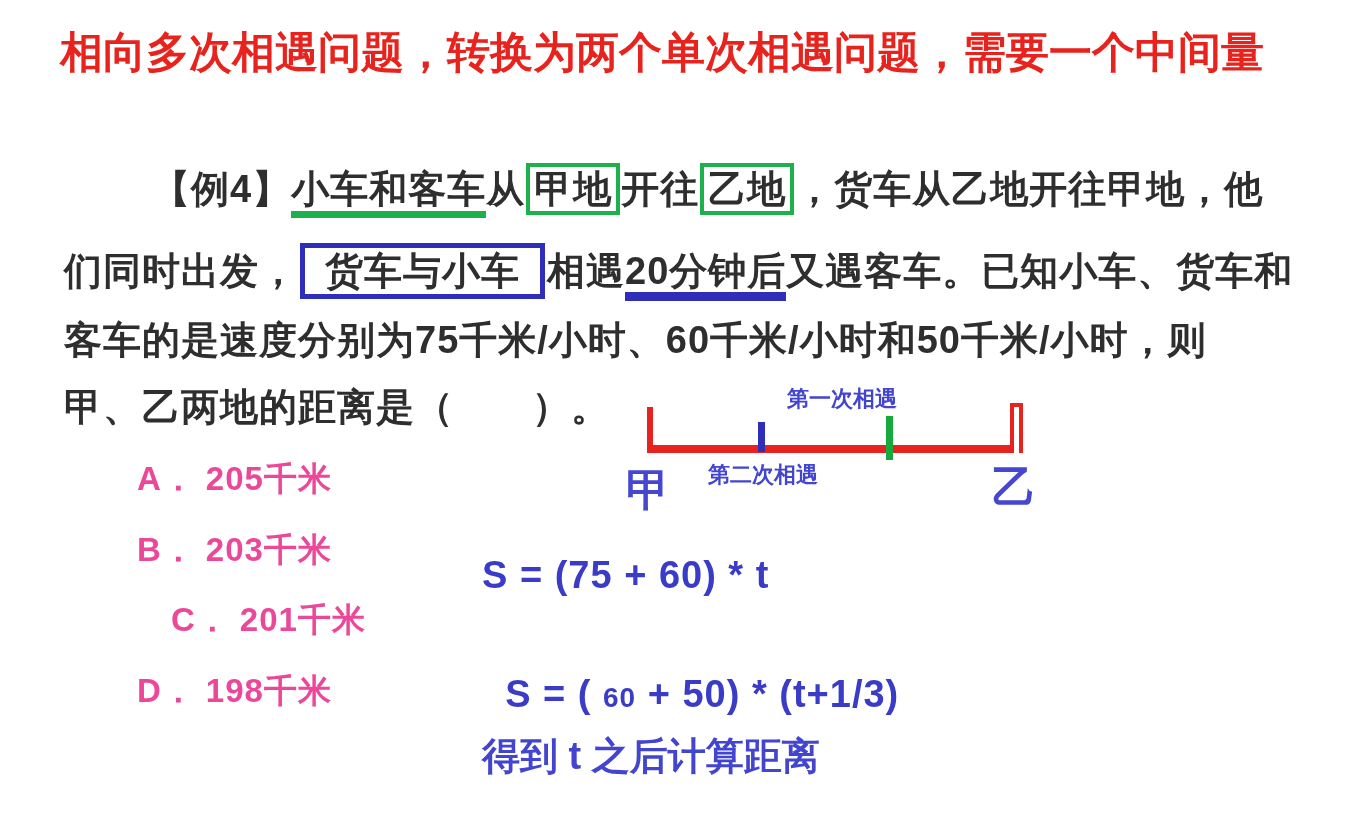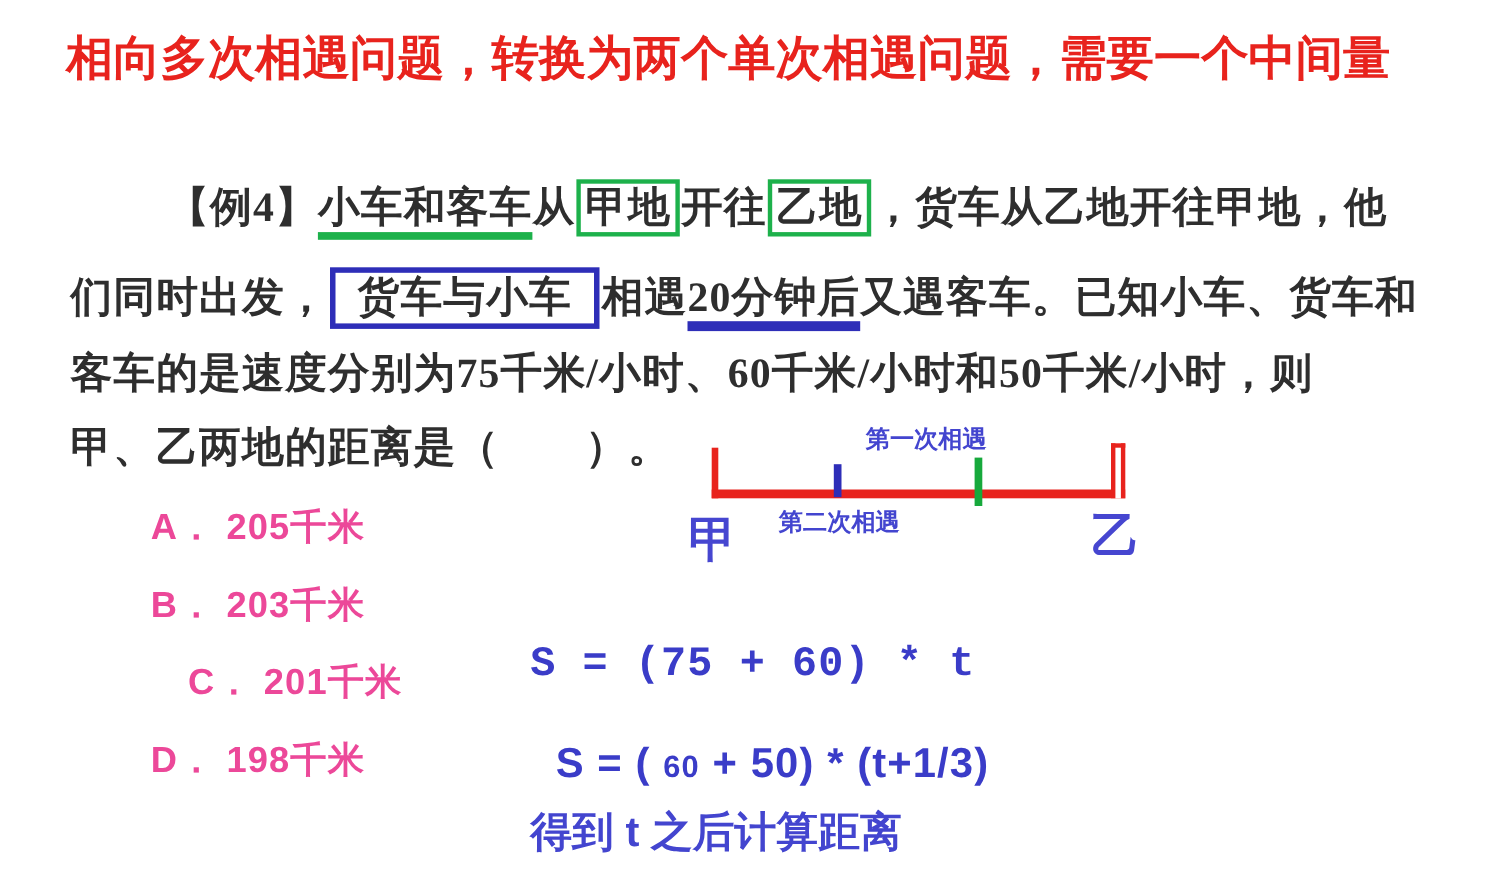--- a/index.html
+++ b/index.html
@@ -6,21 +6,21 @@
   body{width:1350px;height:814px;position:relative;overflow:hidden;
        font-family:"Liberation Sans","DejaVu Sans",sans-serif;}
   .abs{position:absolute;}
 
   
   #title{left:60px;top:24px;font-size:43px;font-weight:bold;color:#e8231d;
          letter-spacing:0px;white-space:nowrap;}
 
   
   .pline{font-size:38px;font-weight:600;color:#2e2e2e;letter-spacing:1px;
-         white-space:nowrap;line-height:48px;font-family:Liberation Serif, serif;}
+         white-space:nowrap;line-height:48px;}
   #pline1{left:152px;top:165px;}
   #pline2{left:64px;top:247px;}
   #pline3{left:64px;top:316px;}
   #pline4{left:64px;top:383px;}
 
   .u-green{border-bottom:7px solid #1db14b;padding-bottom:1px;}
   .box-green{border:4px solid #1db14b;padding:1px 4px;margin:0 1px;}
   .box-blue{border:5px solid #2e2eb8;padding:2px 20px;margin:0 2px;}
   .u-blue{border-bottom:9px solid #2e2eb8;padding-bottom:0px;}
 
@@ -42,21 +42,21 @@
                   border:4px solid #e8231d;border-bottom:none;box-sizing:border-box;background:#fff;}
   .d-label{font-size:22px;font-weight:bold;color:#4345cf;white-space:nowrap;}
   #d-label-first{left:787px;top:384px;}
   #d-label-second{left:708px;top:460px;}
   .d-point{font-size:44px;font-weight:bold;color:#4646d0;}
   #d-point-a{left:626px;top:461px;}
   #d-point-b{left:992px;top:458px;}
 
   
   .formula{font-size:38px;font-weight:bold;color:#3a3cc8;white-space:pre;letter-spacing:1px;}
-  #formula1{left:482px;top:583px;font-family:Liberation Mono, monospace;}
+  #formula1{left:482px;top:554px;}
   #formula2{left:482px;top:630px;}
   #formula2 .small-num{font-size:28px;font-weight:bold;}
   #note{left:482px;top:731px;font-size:38px;font-weight:bold;color:#4345cf;white-space:pre;}
 </style>
 </head>
 <body>
 
 <div id="title" class="abs">相向多次相遇问题，转换为两个单次相遇问题，需要一个中间量</div>
 
 <div id="pline1" class="abs pline">

